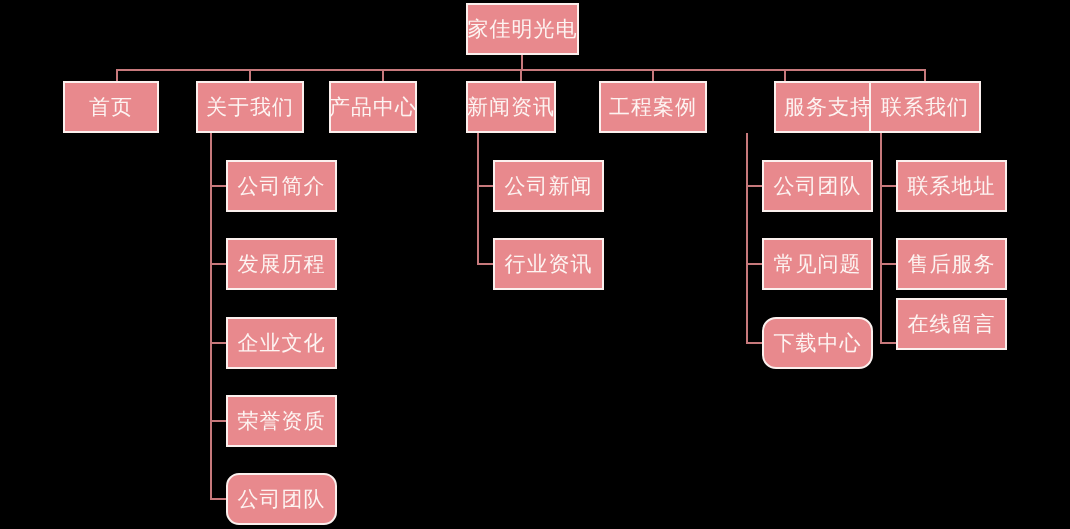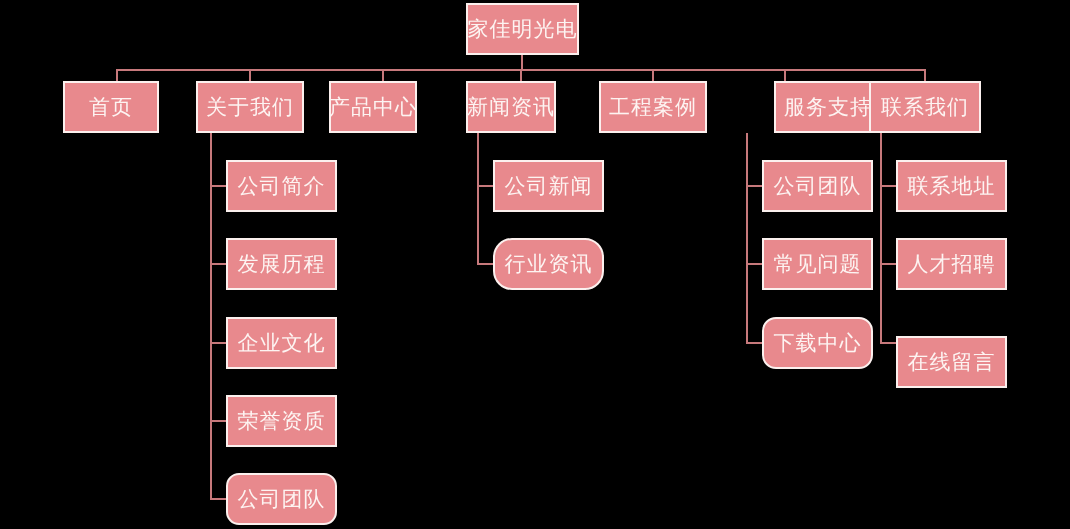--- a/index.html
+++ b/index.html
@@ -80,23 +80,23 @@
   <div class="node" style="left:774px; top:81px; width:108px;">服务支持</div>
   <div class="node" style="left:869px; top:81px; width:112px;">联系我们</div>
 
   <div class="node" style="left:226px; top:160px; width:111px;">公司简介</div>
   <div class="node" style="left:226px; top:238px; width:111px;">发展历程</div>
   <div class="node" style="left:226px; top:317px; width:111px;">企业文化</div>
   <div class="node" style="left:226px; top:395px; width:111px;">荣誉资质</div>
   <div class="node" style="left:226px; top:473px; width:111px;border-radius:13px;">公司团队</div>
 
   <div class="node" style="left:493px; top:160px; width:111px;">公司新闻</div>
-  <div class="node" style="left:493px; top:238px; width:111px;border-radius:19px;">行业资讯</div>
+  <div class="node" style="left:493px; top:238px; width:111px;">行业资讯</div>
 
   <div class="node" style="left:762px; top:160px; width:111px;">公司团队</div>
   <div class="node" style="left:762px; top:238px; width:111px;">常见问题</div>
   <div class="node" style="left:762px; top:317px; width:111px;border-radius:14px;">下载中心</div>
 
   <div class="node" style="left:896px; top:160px; width:111px;">联系地址</div>
-  <div class="node" style="left:896px; top:238px; width:111px;">人才招聘</div>
-  <div class="node" style="left:896px; top:336px; width:111px;">在线留言</div>
+  <div class="node" style="left:896px; top:238px; width:111px;">售后服务</div>
+  <div class="node" style="left:896px; top:298px; width:111px;">在线留言</div>
 
 </div>
 
 </body></html>

